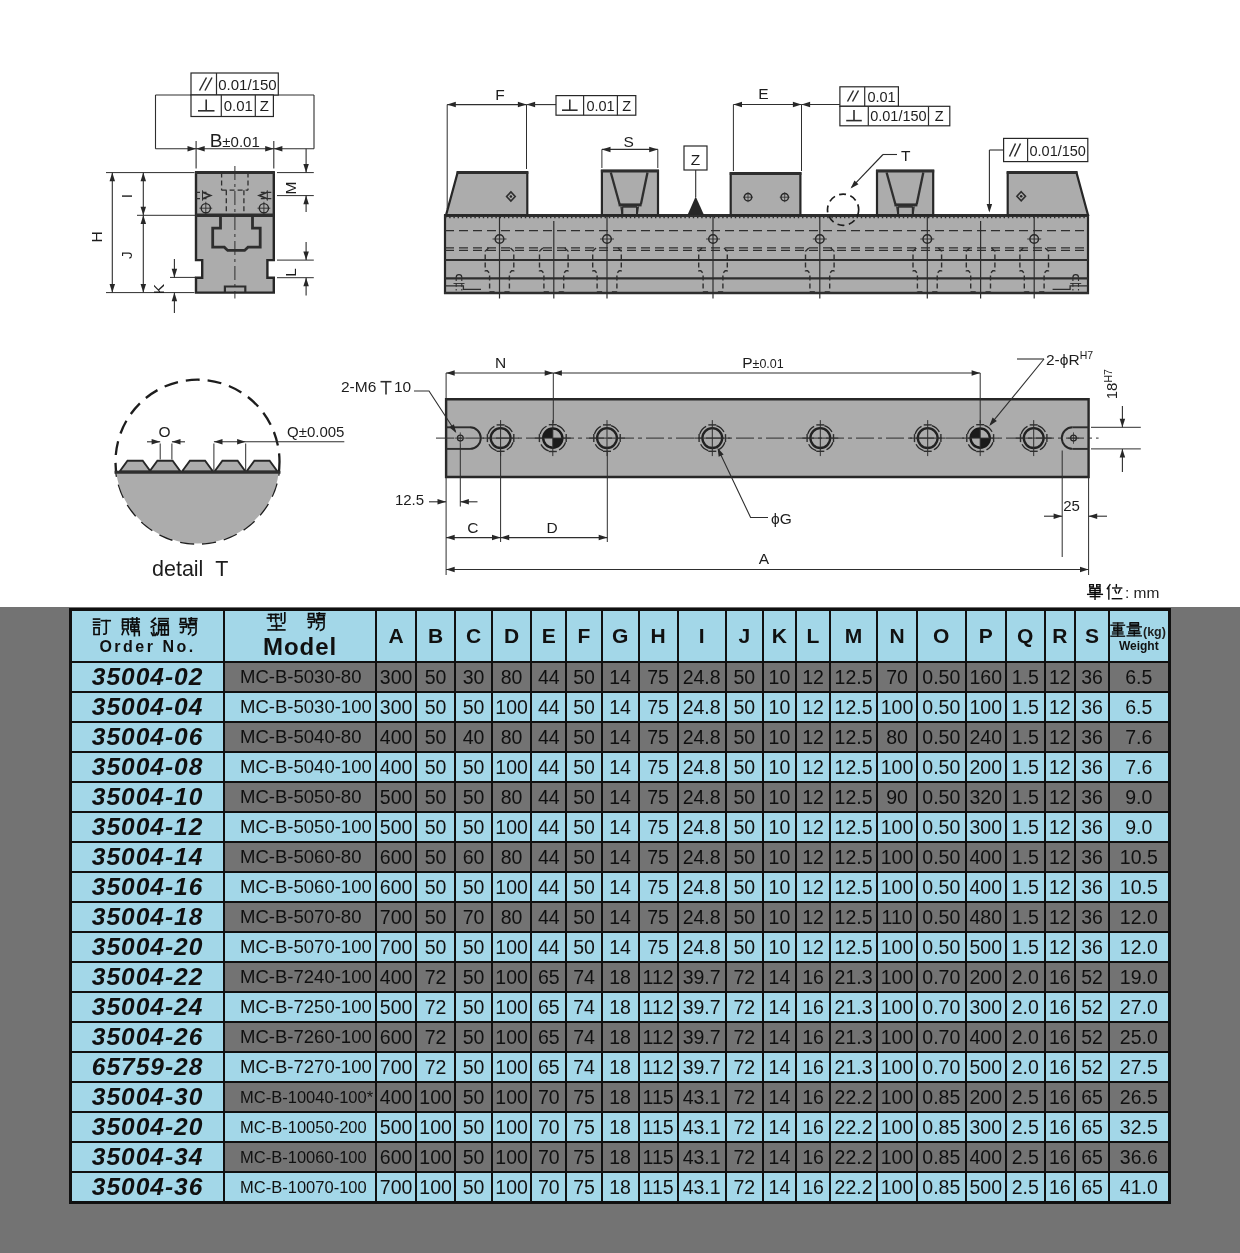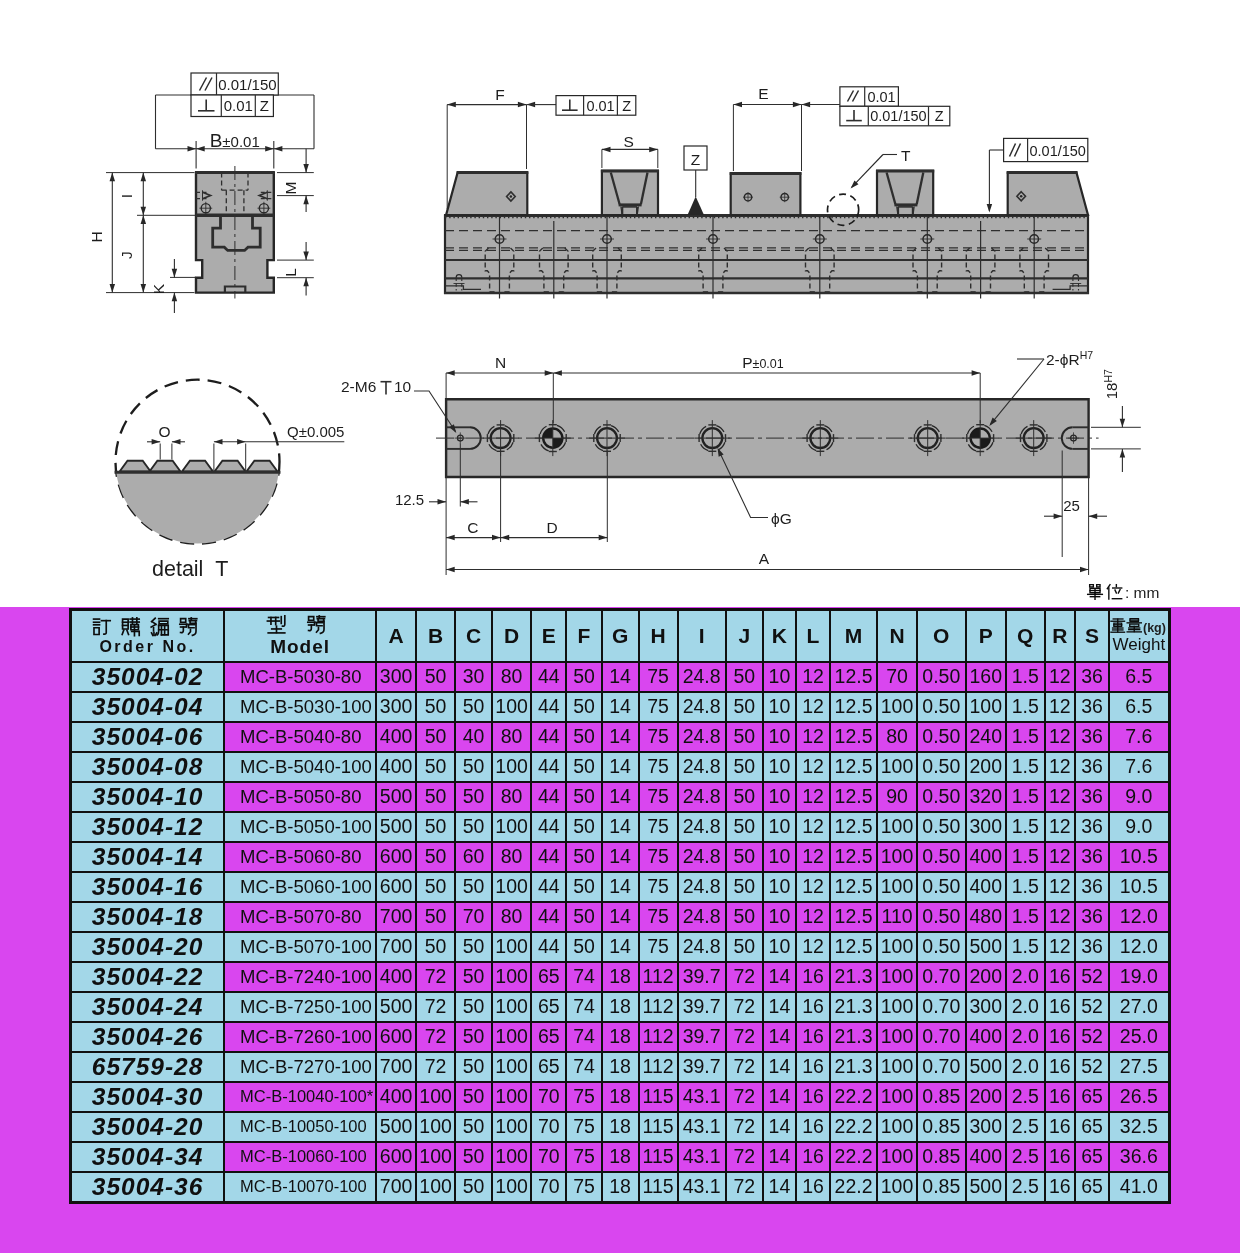--- a/index.html
+++ b/index.html
@@ -1,26 +1,26 @@
 <!DOCTYPE html>
 <html><head><meta charset="utf-8"><style>
 html,body{margin:0;padding:0;background:#fff}
-.page{position:relative;width:1240px;height:1253px;background:#d946ef;font-family:"Liberation Sans",sans-serif;overflow:hidden}
+.page{position:relative;width:1240px;height:1253px;background:#737373;font-family:"Liberation Sans",sans-serif;overflow:hidden}
 svg text{font-family:"Liberation Sans",sans-serif;fill:#1d1d1d}
 table.spec{position:absolute;left:69px;top:608px;border-collapse:collapse;table-layout:fixed;width:1101.6px;border:3px solid #101010}
 table.spec td,table.spec th{border:2px solid #101010;padding:0;text-align:center;vertical-align:middle;white-space:nowrap;overflow:hidden;color:#101010}
 .bl{background:#a3d7e8}
 .ord{font-style:italic;font-weight:bold;font-size:24.5px;letter-spacing:1px}
 table.spec td.mod{font-size:18.5px;text-align:left}
 table.spec td.mod2{font-size:16.5px}
 .mod div{padding-left:15px}
 td.num{font-size:19.5px}
 th.cl{font-size:21px;font-weight:bold}
 .oen{font-weight:bold;font-size:16px;letter-spacing:2.5px}
-.mde{font-weight:bold;font-size:19px;letter-spacing:1px}
+.mde{font-weight:bold;font-size:24px;letter-spacing:1px}
 tr.dr{height:14px}
 </style></head><body>
 <div class="page">
 <svg class="draw" width="1240" height="607" viewBox="0 0 1240 607" style="position:absolute;left:0;top:0">
 <defs>
 <path id="ah" d="M0,0 L-8.6,-2.75 L-8.6,2.75 Z" fill="#272727"></path>
 <g id="cjDing" fill="none" stroke="#0d0d0d" stroke-width="8.4" stroke-linecap="square">
           <path d="M8,8 H38"></path>
           <path d="M8,24 H38"></path>
           <path d="M8,37 H38"></path>
@@ -824,21 +824,21 @@
 <th class="bl cl">P</th>
 <th class="bl cl">Q</th>
 <th class="bl cl">R</th>
 <th class="bl cl">S</th>
 <th class="bl" style="font-size:15px;font-weight:bold">
             <svg width="58" height="19" style="display:block;margin:1px auto 0">
               <use href="#cjZhong" transform="translate(0,1) scale(0.161458)"></use>
               <use href="#cjLiang" transform="translate(16.5,1) scale(0.161458)"></use>
               <text x="33" y="14.5" font-size="12.5" font-family="Liberation Sans" fill="#101010">(kg)</text>
             </svg>
-            <div style="font-size:17px;font-weight:normal;margin-top:-1px">Weight</div>
+            <div style="font-size:12px;font-weight:bold;margin-top:-1px">Weight</div>
           </th>
 </tr>
 
 <tr class="dr">
 <td class="bl ord">35004-02</td>
 <td class="mod">
             <div>MC-B-5030-80</div>
           </td>
 <td class="num">300</td>
 <td class="num">50</td>
@@ -1236,21 +1236,21 @@
 <td class="num">200</td>
 <td class="num">2.5</td>
 <td class="num">16</td>
 <td class="num">65</td>
 <td class="num">26.5</td>
 </tr>
 
 <tr class="dr">
 <td class="bl ord">35004-20</td>
 <td class="mod bl mod2">
-            <div>MC-B-10050-100</div>
+            <div>MC-B-10050-200</div>
           </td>
 <td class="num bl">500</td>
 <td class="num bl">100</td>
 <td class="num bl">50</td>
 <td class="num bl">100</td>
 <td class="num bl">70</td>
 <td class="num bl">75</td>
 <td class="num bl">18</td>
 <td class="num bl">115</td>
 <td class="num bl">43.1</td>

